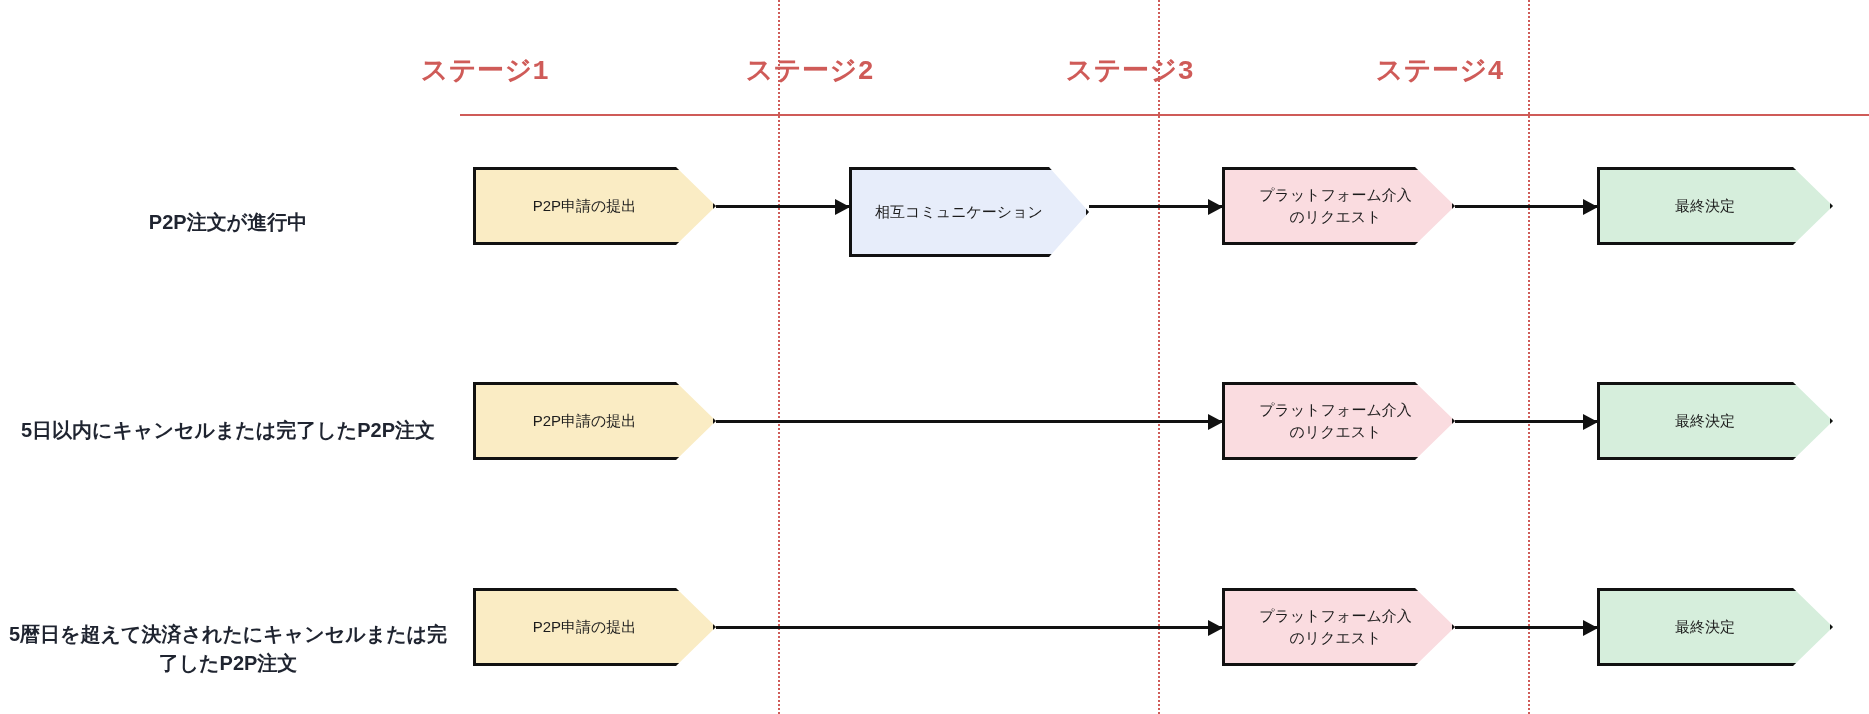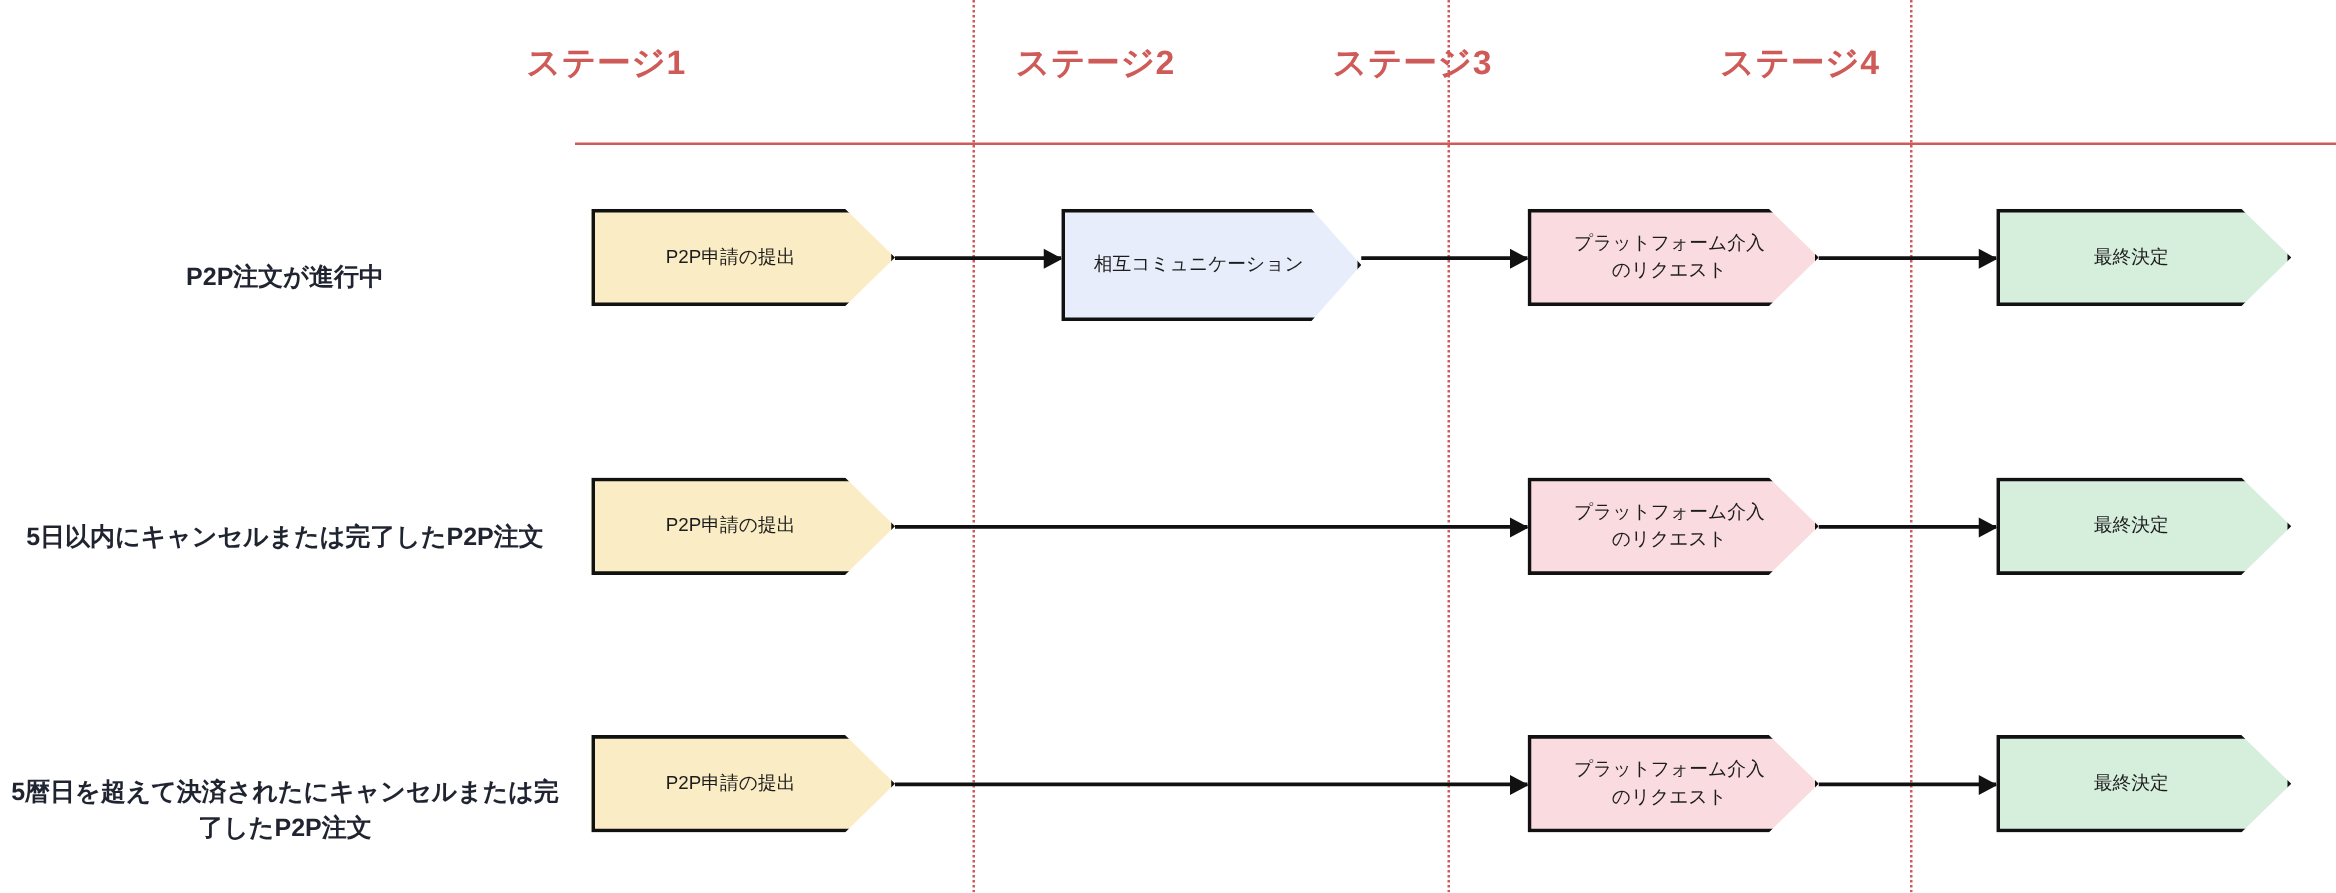--- a/index.html
+++ b/index.html
@@ -34,28 +34,29 @@
     left: 460px;
     top: 114px;
     width: 1409px;
     height: 0;
     border-top: 2px solid #cf5b58;
   }
 
   
   .stage-header {
     position: absolute;
-    top: 32px;
+    top: 52px;
     width: 260px;
     text-align: center;
     color: #cf5b58;
     font-size: 27px;
     font-weight: bold;
     letter-spacing: 0.5px;
     white-space: nowrap;
+    font-family: Liberation Mono, monospace;
   }
 
   
   .row-label {
     position: absolute;
     left: 8px;
     width: 440px;
     text-align: center;
     color: #1f2430;
     font-size: 20px;
@@ -113,21 +114,21 @@
   <div id="dividers-layer">
       <div class="stage-divider" style="left: 778px;"></div>
       <div class="stage-divider" style="left: 1158px;"></div>
       <div class="stage-divider" style="left: 1528px;"></div>
     </div>
 
   <div class="header-rule"></div>
 
   <div id="headers-layer">
       <div class="stage-header" style="left: 355px;">ステージ1</div>
-      <div class="stage-header" style="left: 680px; text-align: right;">ステージ2</div>
+      <div class="stage-header" style="left: 680px;">ステージ2</div>
       <div class="stage-header" style="left: 1000px;">ステージ3</div>
       <div class="stage-header" style="left: 1310px;">ステージ4</div>
     </div>
 
   <div id="rows-layer">
       <div class="row-label" style="top: 208px;">P2P注文が進行中</div>
       <div class="connector" style="left: 716px; width: 133px; top: 205px;"></div>
       <div class="connector" style="left: 1089px; width: 133px; top: 205px;"></div>
       <div class="connector" style="left: 1455px; width: 142px; top: 205px;"></div>
       <div class="node fill-cream" style="left: 473px; top: 167px; width: 243px; height: 78px; background: rgb(250, 236, 196);">

